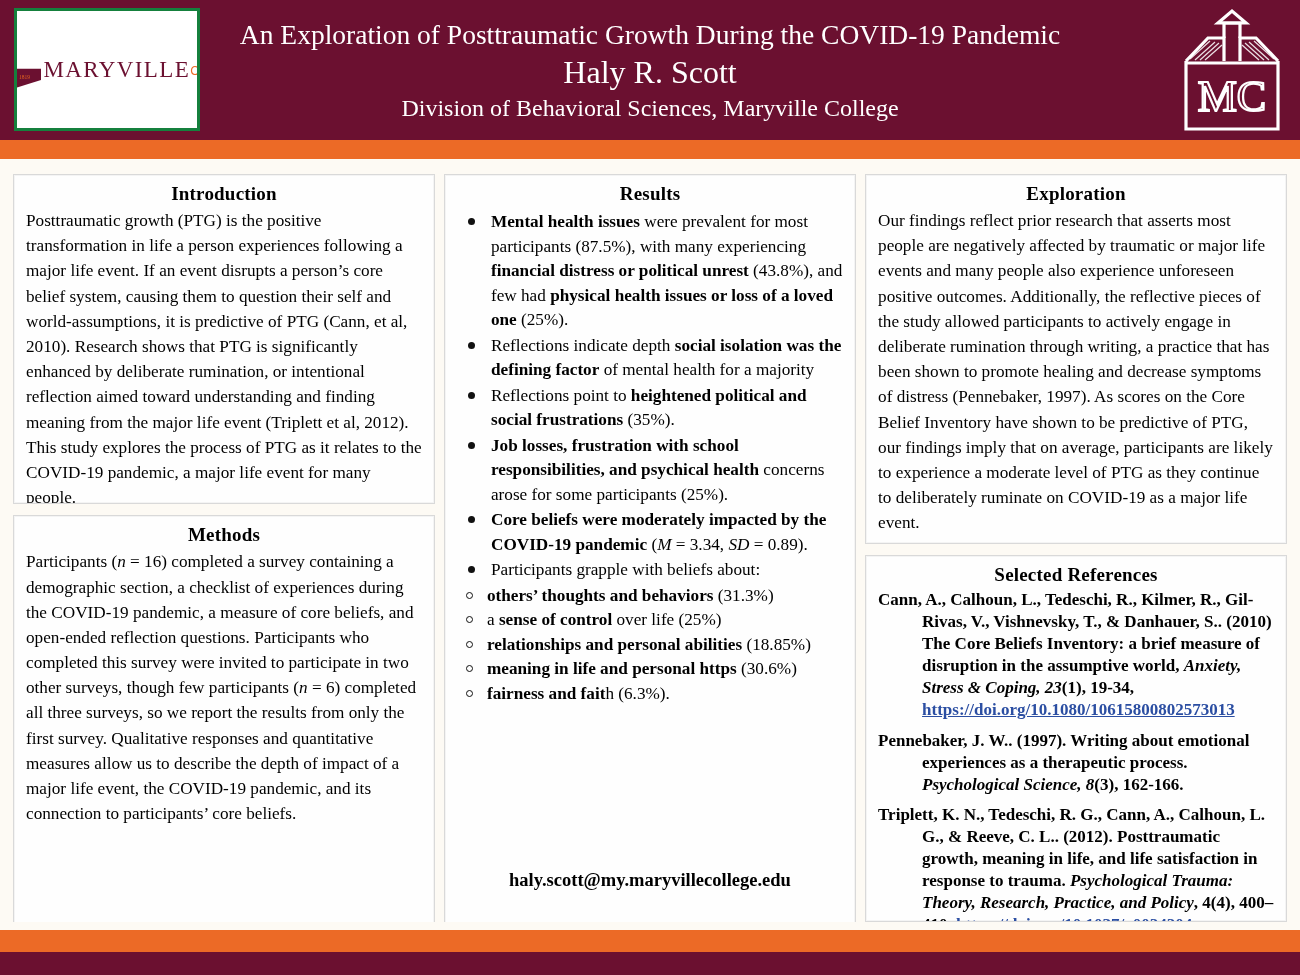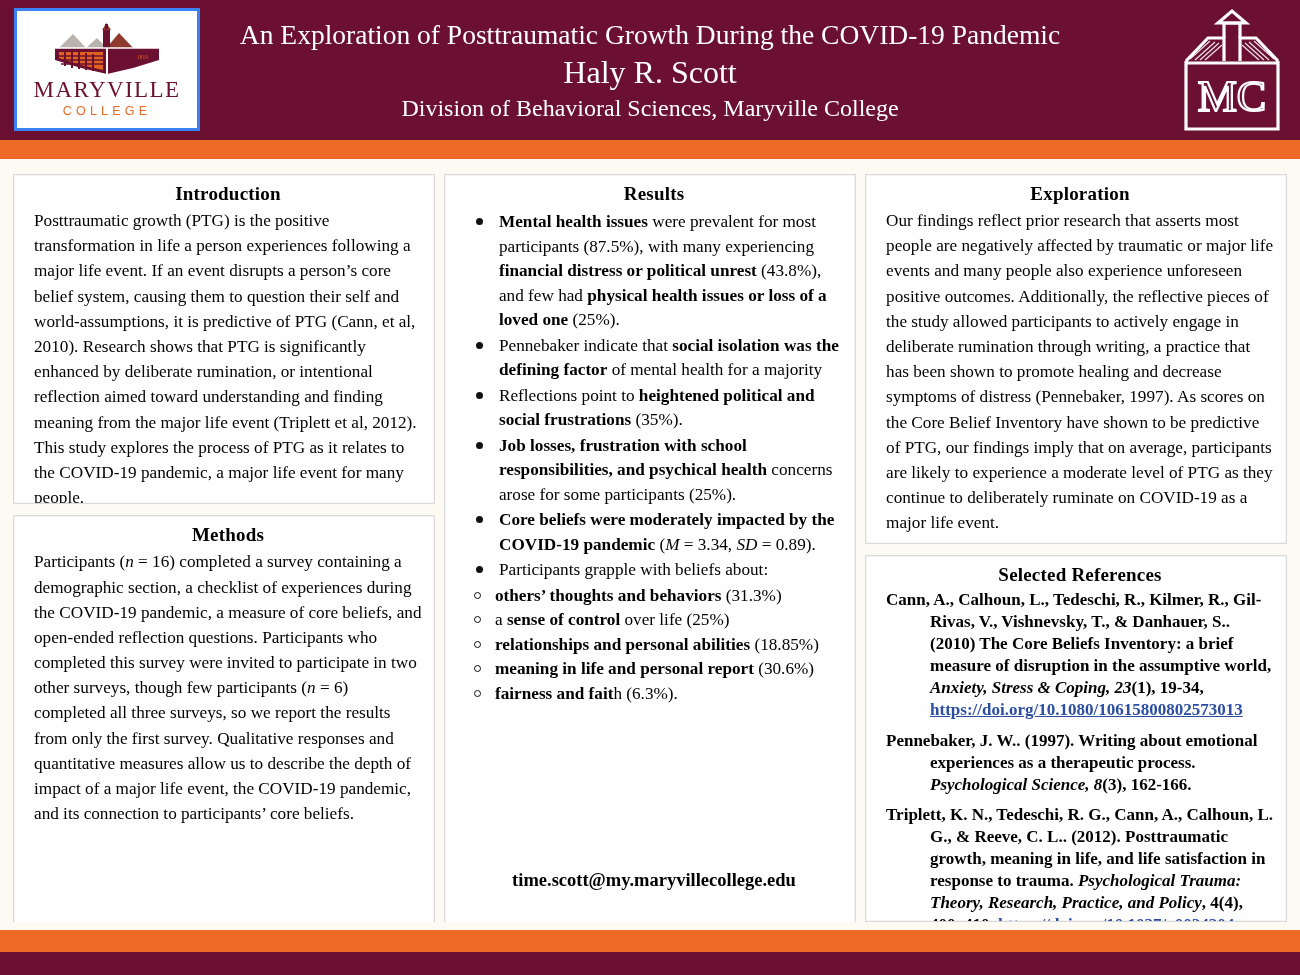--- a/index.html
+++ b/index.html
@@ -20,22 +20,22 @@
     align-items: center;
     justify-content: center;
   }
   .header-orange-rule { height: 19px; background: #ec6a26; }
   .header-cream-rule { height: 5px; background: #fdfaf4; }
 
   .logo-left {
     position: absolute; left: 14px; top: 8px;
     width: 186px; height: 123px;
     background: #ffffff;
-    border: 3px solid #3b82f6;
-    display: flex; flex-direction: column;
+    border: 3px solid #15803d;
+    display: flex; flex-direction: row;
     align-items: center; justify-content: center;
     overflow: hidden;
   }
   .shield-wrap { width: 108px; height: 54px; margin-bottom: 2px; }
   .logo-left .wordmark {
     font-family: "Liberation Serif", serif;
     font-size: 23px; letter-spacing: 1.4px;
     color: #6b1030; font-weight: 400; line-height: 1;
   }
   .logo-left .subword {
@@ -61,21 +61,21 @@
     padding: 10px 13px 0 13px;
     height: 760px;
   }
   .col { display: flex; flex-direction: column; gap: 11px; width: 426px; }
   .col.mid { width: 416px; }
 
   .card {
     background: #fefefe;
     border: 1px solid #d9d9d9;
     box-shadow: 0 0 0 1px #f4f4f4 inset;
-    padding: 8px 12px 10px 20px;
+    padding: 8px 12px 10px 12px;
     overflow: hidden;
   }
   .card h2 {
     text-align: center;
     font-size: 19px;
     font-weight: bold;
     margin-bottom: 3px;
     letter-spacing: 0.2px;
   }
   .card p.body {
@@ -225,34 +225,34 @@
       </div>
 
     </div>
 
     <div class="col mid">
       <div class="card card-results">
         <div class="results-inner">
           <h2>Results</h2>
           <ul class="bullets" id="results-bullets">
               <li><span class="dot"></span><span style="font-weight: bold;">Mental health issues</span><span> were prevalent for most participants (87.5%), with many experiencing </span><span style="font-weight: bold;">financial distress or political unrest</span><span> (43.8%), and few had </span><span style="font-weight: bold;">physical health issues or loss of a loved one</span><span> (25%).</span></li>
-              <li><span class="dot"></span><span>Pennebaker indicate that </span><span style="font-weight: bold;">social isolation was the defining factor</span><span> of mental health for a majority</span></li>
+              <li><span class="dot"></span><span>Reflections indicate depth </span><span style="font-weight: bold;">social isolation was the defining factor</span><span> of mental health for a majority</span></li>
               <li><span class="dot"></span><span>Reflections point to </span><span style="font-weight: bold;">heightened political and social frustrations</span><span> (35%).</span></li>
               <li><span class="dot"></span><span style="font-weight: bold;">Job losses, frustration with school responsibilities, and psychical health</span><span> concerns arose for some participants (25%).</span></li>
               <li><span class="dot"></span><span style="font-weight: bold;">Core beliefs were moderately impacted by the COVID-19 pandemic</span><span> (</span><span style="font-style: italic;">M</span><span> = 3.34, </span><span style="font-style: italic; text-align: right;">SD</span><span> = 0.89).</span></li>
               <li><span class="dot"></span><span>Participants grapple with beliefs about:</span></li>
             </ul>
           <ul class="subbullets" id="results-subbullets">
               <li><span class="ring"></span><span style="font-weight: bold;">others’ thoughts and behaviors</span><span> (31.3%)</span></li>
               <li><span class="ring"></span><span>a </span><span style="font-weight: bold;">sense of control</span><span> over life (25%)</span></li>
               <li><span class="ring"></span><span style="font-weight: bold;">relationships and personal abilities</span><span> (18.85%)</span></li>
-              <li><span class="ring"></span><span style="font-weight: bold;">meaning in life and personal report</span><span> (30.6%)</span></li>
+              <li><span class="ring"></span><span style="font-weight: bold;">meaning in life and personal https</span><span> (30.6%)</span></li>
               <li><span class="ring"></span><span style="font-weight: bold;">fairness and fait</span><span>h (6.3%).</span></li>
             </ul>
-          <div class="email">time.scott@my.maryvillecollege.edu</div>
+          <div class="email">haly.scott@my.maryvillecollege.edu</div>
         </div>
       </div>
     </div>
 
     <div class="col">
 
       <div class="card card-discussion">
         <h2>Exploration</h2>
         <p class="body">Our findings reflect prior research that asserts most people are negatively affected by traumatic or major life events and many people also experience unforeseen positive outcomes. Additionally, the reflective pieces of the study allowed participants to actively engage in deliberate rumination through writing, a practice that has been shown to promote healing and decrease symptoms of distress (Pennebaker, 1997). As scores on the Core Belief Inventory have shown to be predictive of PTG, our findings imply that on average, participants are likely to experience a moderate level of PTG as they continue to deliberately ruminate on COVID-19 as a major life event.</p>
       </div>

